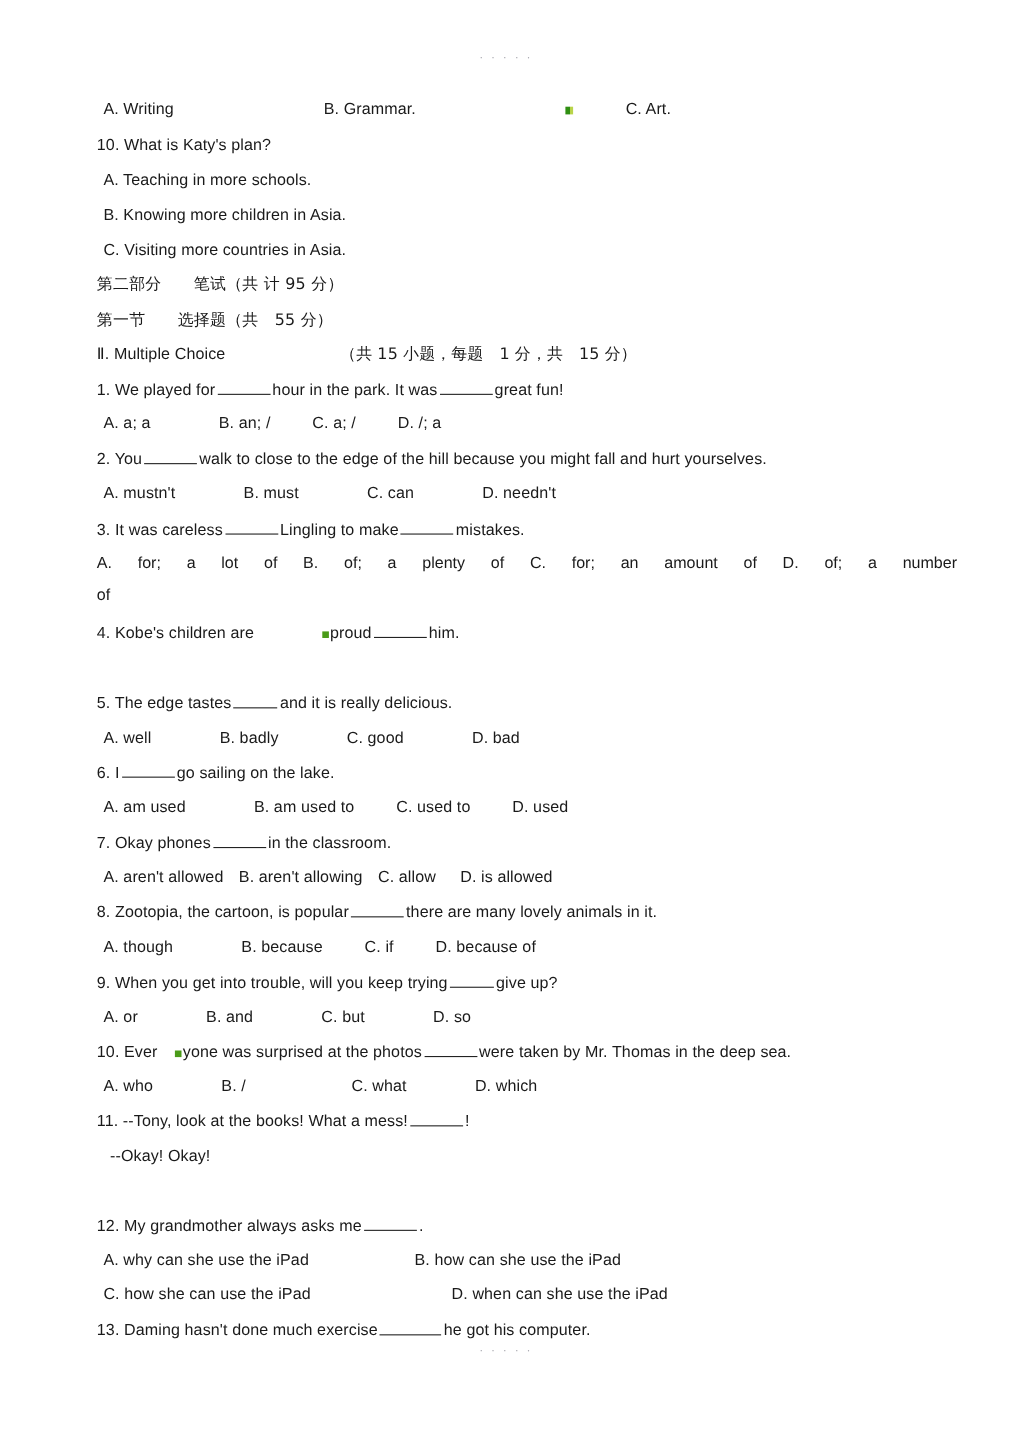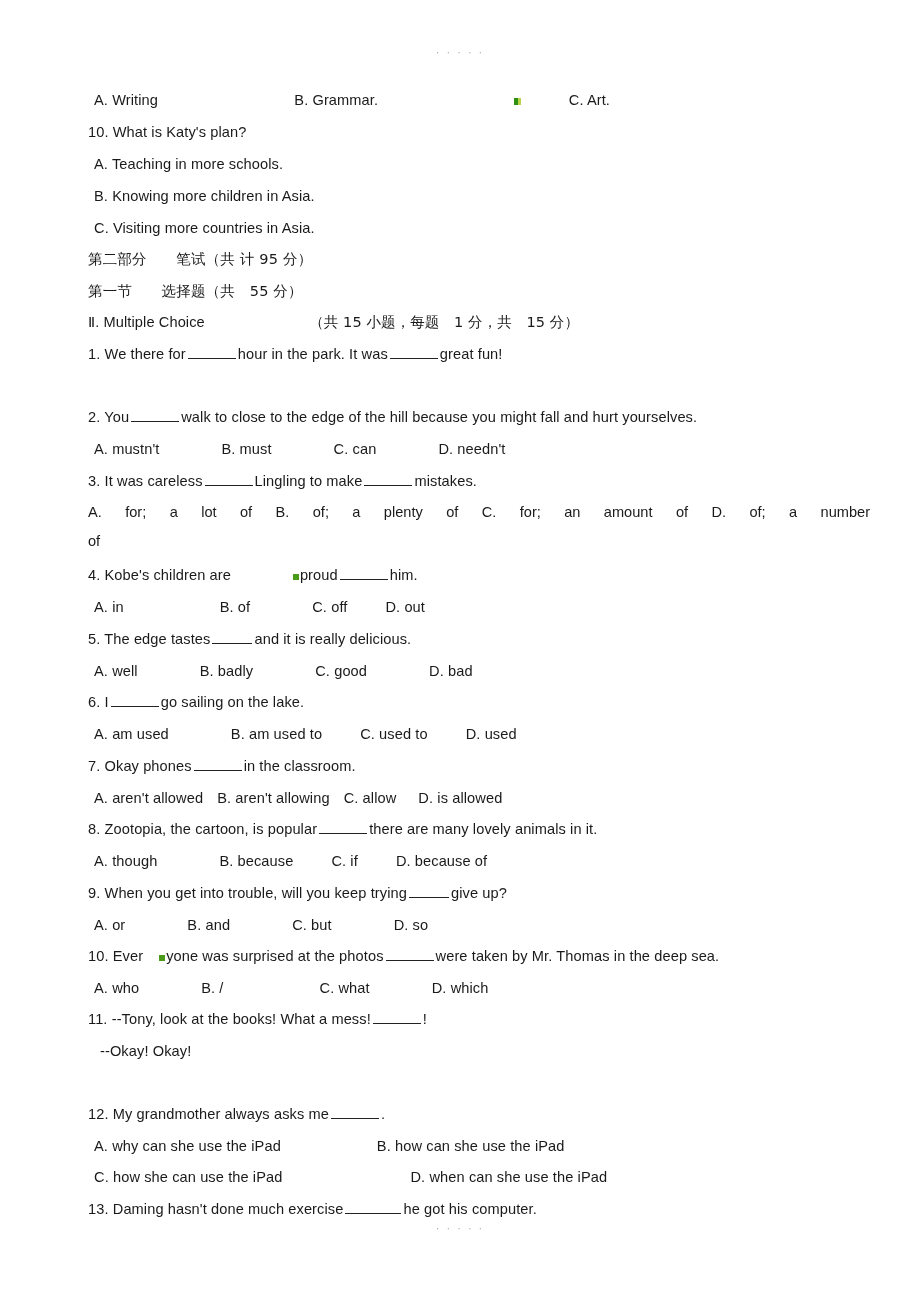--- a/index.html
+++ b/index.html
@@ -140,21 +140,24 @@
     <div class="line center cn cn-pad" style="top:283px">第一节　　选择题（共　55 分）</div>
 
     <div class="line" style="top:314px">
       <span class="cn">Ⅱ</span><span>. Multiple Choice</span>
       <span class="gap-lg"></span>
       <span class="cn">（共 15 小题，每题　1 分，共　15 分）</span>
     </div>
 
     <div class="line" style="top:346px">
       <span>1.</span>
-      <span>We there for</span><span class="blank b-m"></span><span>hour in the park. It was</span><span class="blank b-m"></span><span>great fun!</span>
+      <span>We played for</span><span class="blank b-m"></span><span>hour in the park. It was</span><span class="blank b-m"></span><span>great fun!</span>
+    </div>
+    <div class="line indent" style="top:377px">
+      <span>A. a; a</span><span class="gap-md"></span><span>B. an; /</span><span class="gap-sm"></span><span>C. a; /</span><span class="gap-sm"></span><span>D. /; a</span>
     </div>
 
     <div class="line" style="top:409px">
       <span>2.</span>
       <span>You</span><span class="blank b-m"></span><span>walk to close to the edge of the hill because you might fall and hurt yourselves.</span>
     </div>
     <div class="line indent" style="top:441px">
       <span>A. mustn't</span><span class="gap-md"></span><span>B. must</span><span class="gap-md"></span><span>C. can</span><span class="gap-md"></span><span>D. needn't</span>
     </div>
 
@@ -177,23 +180,20 @@
       <span>D.</span>
       <span>of;</span>
       <span>a number</span>
       <span class="tail">of</span>
     </div>
 
     <div class="line" style="top:567px">
       <span>4.</span>
       <span>Kobe's children are</span><span class="gap-md"></span><span class="greenmark"></span><span>proud</span><span class="blank b-m"></span><span>him.</span>
     </div>
-    <div class="line indent" style="top:599px">
-      <span>A. in</span><span class="gap-lg"></span><span>B. of</span><span class="gap-md"></span><span>C. off</span><span class="gap-sm"></span><span>D. out</span>
-    </div>
 
     <div class="line" style="top:631px">
       <span>5.</span>
       <span>The edge tastes</span><span class="blank b-s"></span><span>and it is really delicious.</span>
     </div>
     <div class="line indent" style="top:663px">
       <span>A. well</span><span class="gap-md"></span><span>B. badly</span><span class="gap-md"></span><span>C. good</span><span class="gap-md"></span><span>D. bad</span>
     </div>
 
     <div class="line" style="top:694px">

